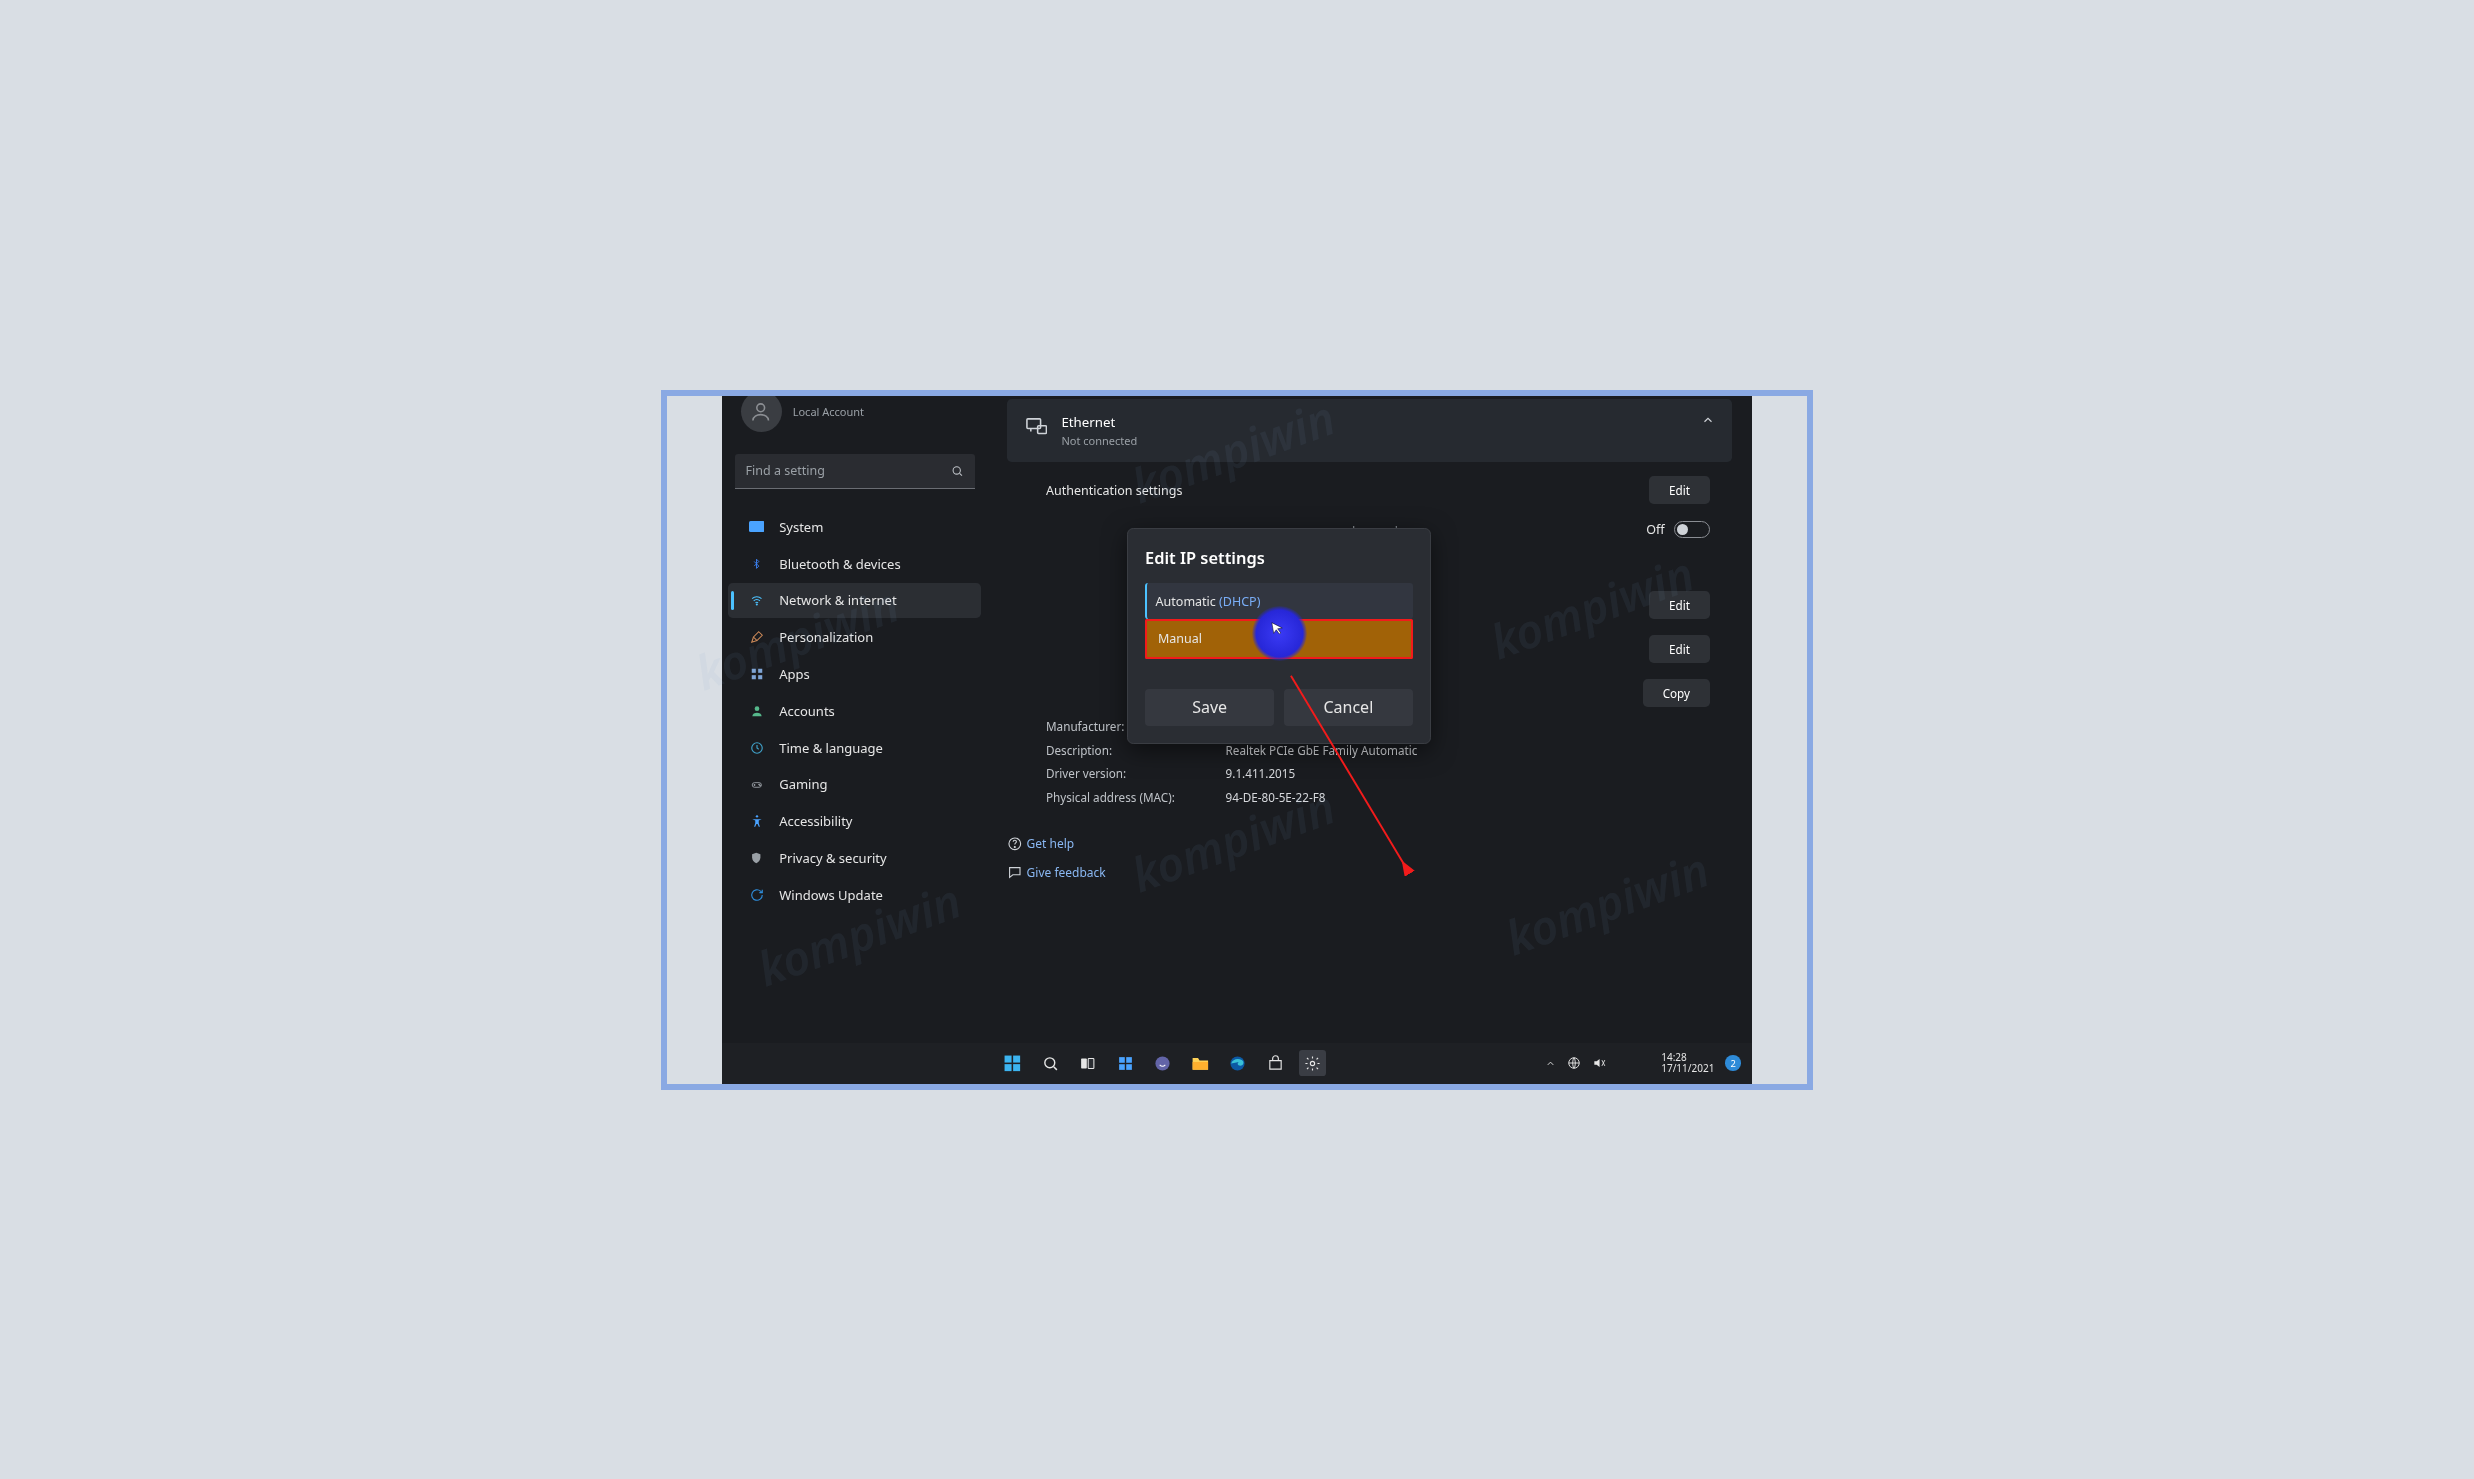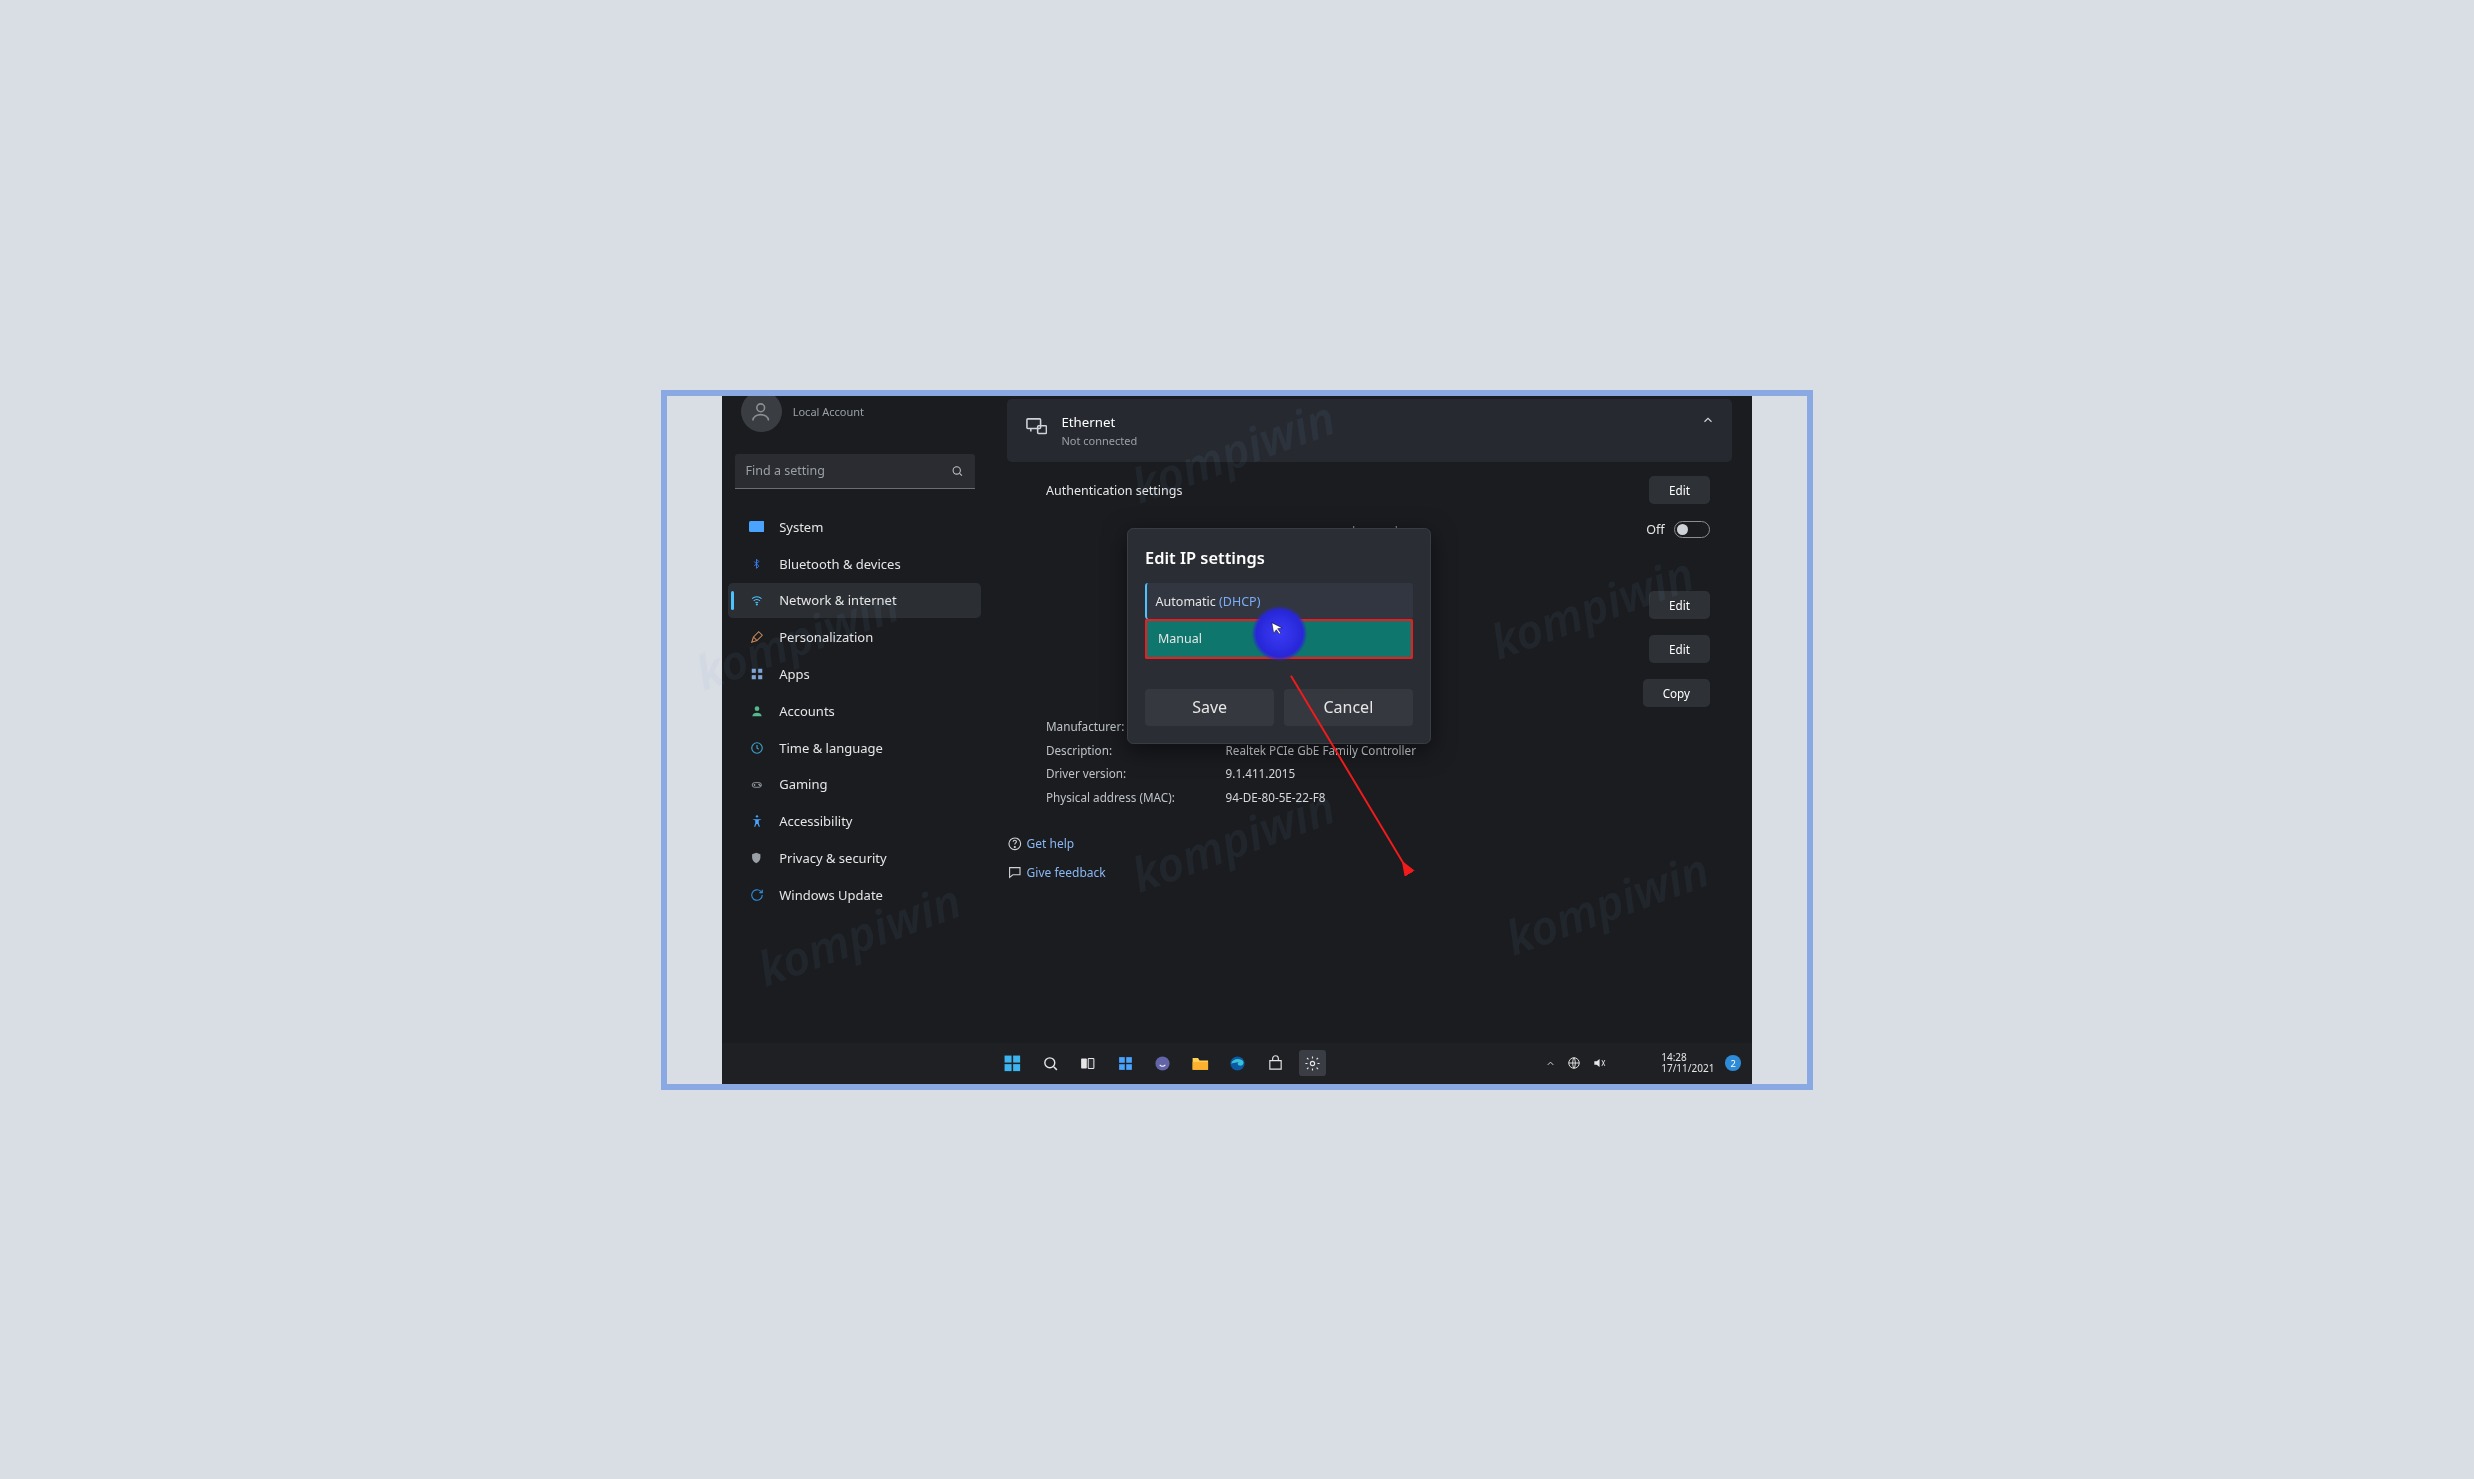--- a/index.html
+++ b/index.html
@@ -37,21 +37,21 @@
   .details .k { color:#bfc3c8; }
   .details .v { color:#d6d8dc; }
   .help-links { margin-top:22px; display:flex; flex-direction:column; gap:12.5px; padding-left:0; }
   .hlink { display:flex; align-items:center; gap:4px; color:#8ab8f3; font-size:12px; cursor:pointer; }
   .hlink .hico { color:#cfd3d8; }
   .modal { position:absolute; left:405px; top:156px; width:304px; background:#2a2d33; border:0.8px solid #3a3d43; border-radius:6.2px; padding:17px 17px 17px 17px; box-shadow:0 6.2px 23.4px rgba(0,0,0,0.5); z-index:50; }
   .modal h2 { font-size:16.4px; font-weight:600; color:#fff; margin-bottom:14px; }
   .opt { padding:9.4px 11px; font-size:12.5px; color:#e6e6e6; background:#323640; border-radius:3.1px; margin-bottom:0; position:relative; cursor:pointer; }
   .opt.selected { border-left:2.3px solid #4cc2ff; padding-left:8.6px; }
   .opt.selected .dhcp { color:#7aaef7; }
-  .opt.manual { border:2.3px solid #f21b1b; border-radius:1.6px; margin-top:0; background:#0f766e; }
+  .opt.manual { border:2.3px solid #f21b1b; border-radius:1.6px; margin-top:0; background:#a16207; }
   .mbtns { display:flex; gap:9.4px; margin-top:30px; }
   .mbtns button { flex:1; padding:7.8px 0; background:#35383f; border:none; color:#e6e6e6; font-size:16px; border-radius:3.9px; cursor:pointer; }
   .cursor-dot { position:absolute; left:530px; top:234px; width:55px; height:55px; border-radius:50%; background:radial-gradient(circle,#3a3af5 0%,#2727d8 60%,rgba(39,39,216,0) 72%); z-index:60; pointer-events:none; }
   .cursor-arrow { position:absolute; left:550px; top:249px; z-index:61; color:#fff; font-size:11px; transform:rotate(-10deg); }
   .red-arrow { position:absolute; left:561px; top:296px; z-index:55; pointer-events:none; }
   .taskbar { height:41px; background:#1e2024; display:flex; align-items:center; padding:0 11px; }
   .tb-center { flex:1; display:flex; align-items:center; justify-content:center; gap:11px; }
   .tb-ico { width:26.5px; height:26.5px; border-radius:3.1px; display:flex; align-items:center; justify-content:center; font-size:15.6px; color:#e6e6e6; cursor:pointer; }
   .tb-ico.active { background:#3a3d44; }
   .tb-right { display:flex; align-items:center; gap:11px; color:#e6e6e6; font-size:10px; }
@@ -246,21 +246,21 @@
         </div>
         <div class="row" style="padding-top:7.8px; padding-bottom:7.8px;">
           <span></span>
           <button class="pill">Copy</button>
         </div>
 
         <div class="details" id="details">
             <div class="k">Manufacturer:</div>
             <div class="v">Realtek</div>
             <div class="k">Description:</div>
-            <div class="v">Realtek PCIe GbE Family Controller</div>
+            <div class="v">Realtek PCIe GbE Family Automatic</div>
             <div class="k">Driver version:</div>
             <div class="v">9.1.411.2015</div>
             <div class="k">Physical address (MAC):</div>
             <div class="v">94-DE-80-5E-22-F8</div>
           </div>
 
         <div class="help-links">
           <div class="hlink">
             <span class="hico">
               <svg width="15.6" height="15.6" viewBox="0 0 24 24" fill="none" stroke="currentColor" stroke-width="1.7">

